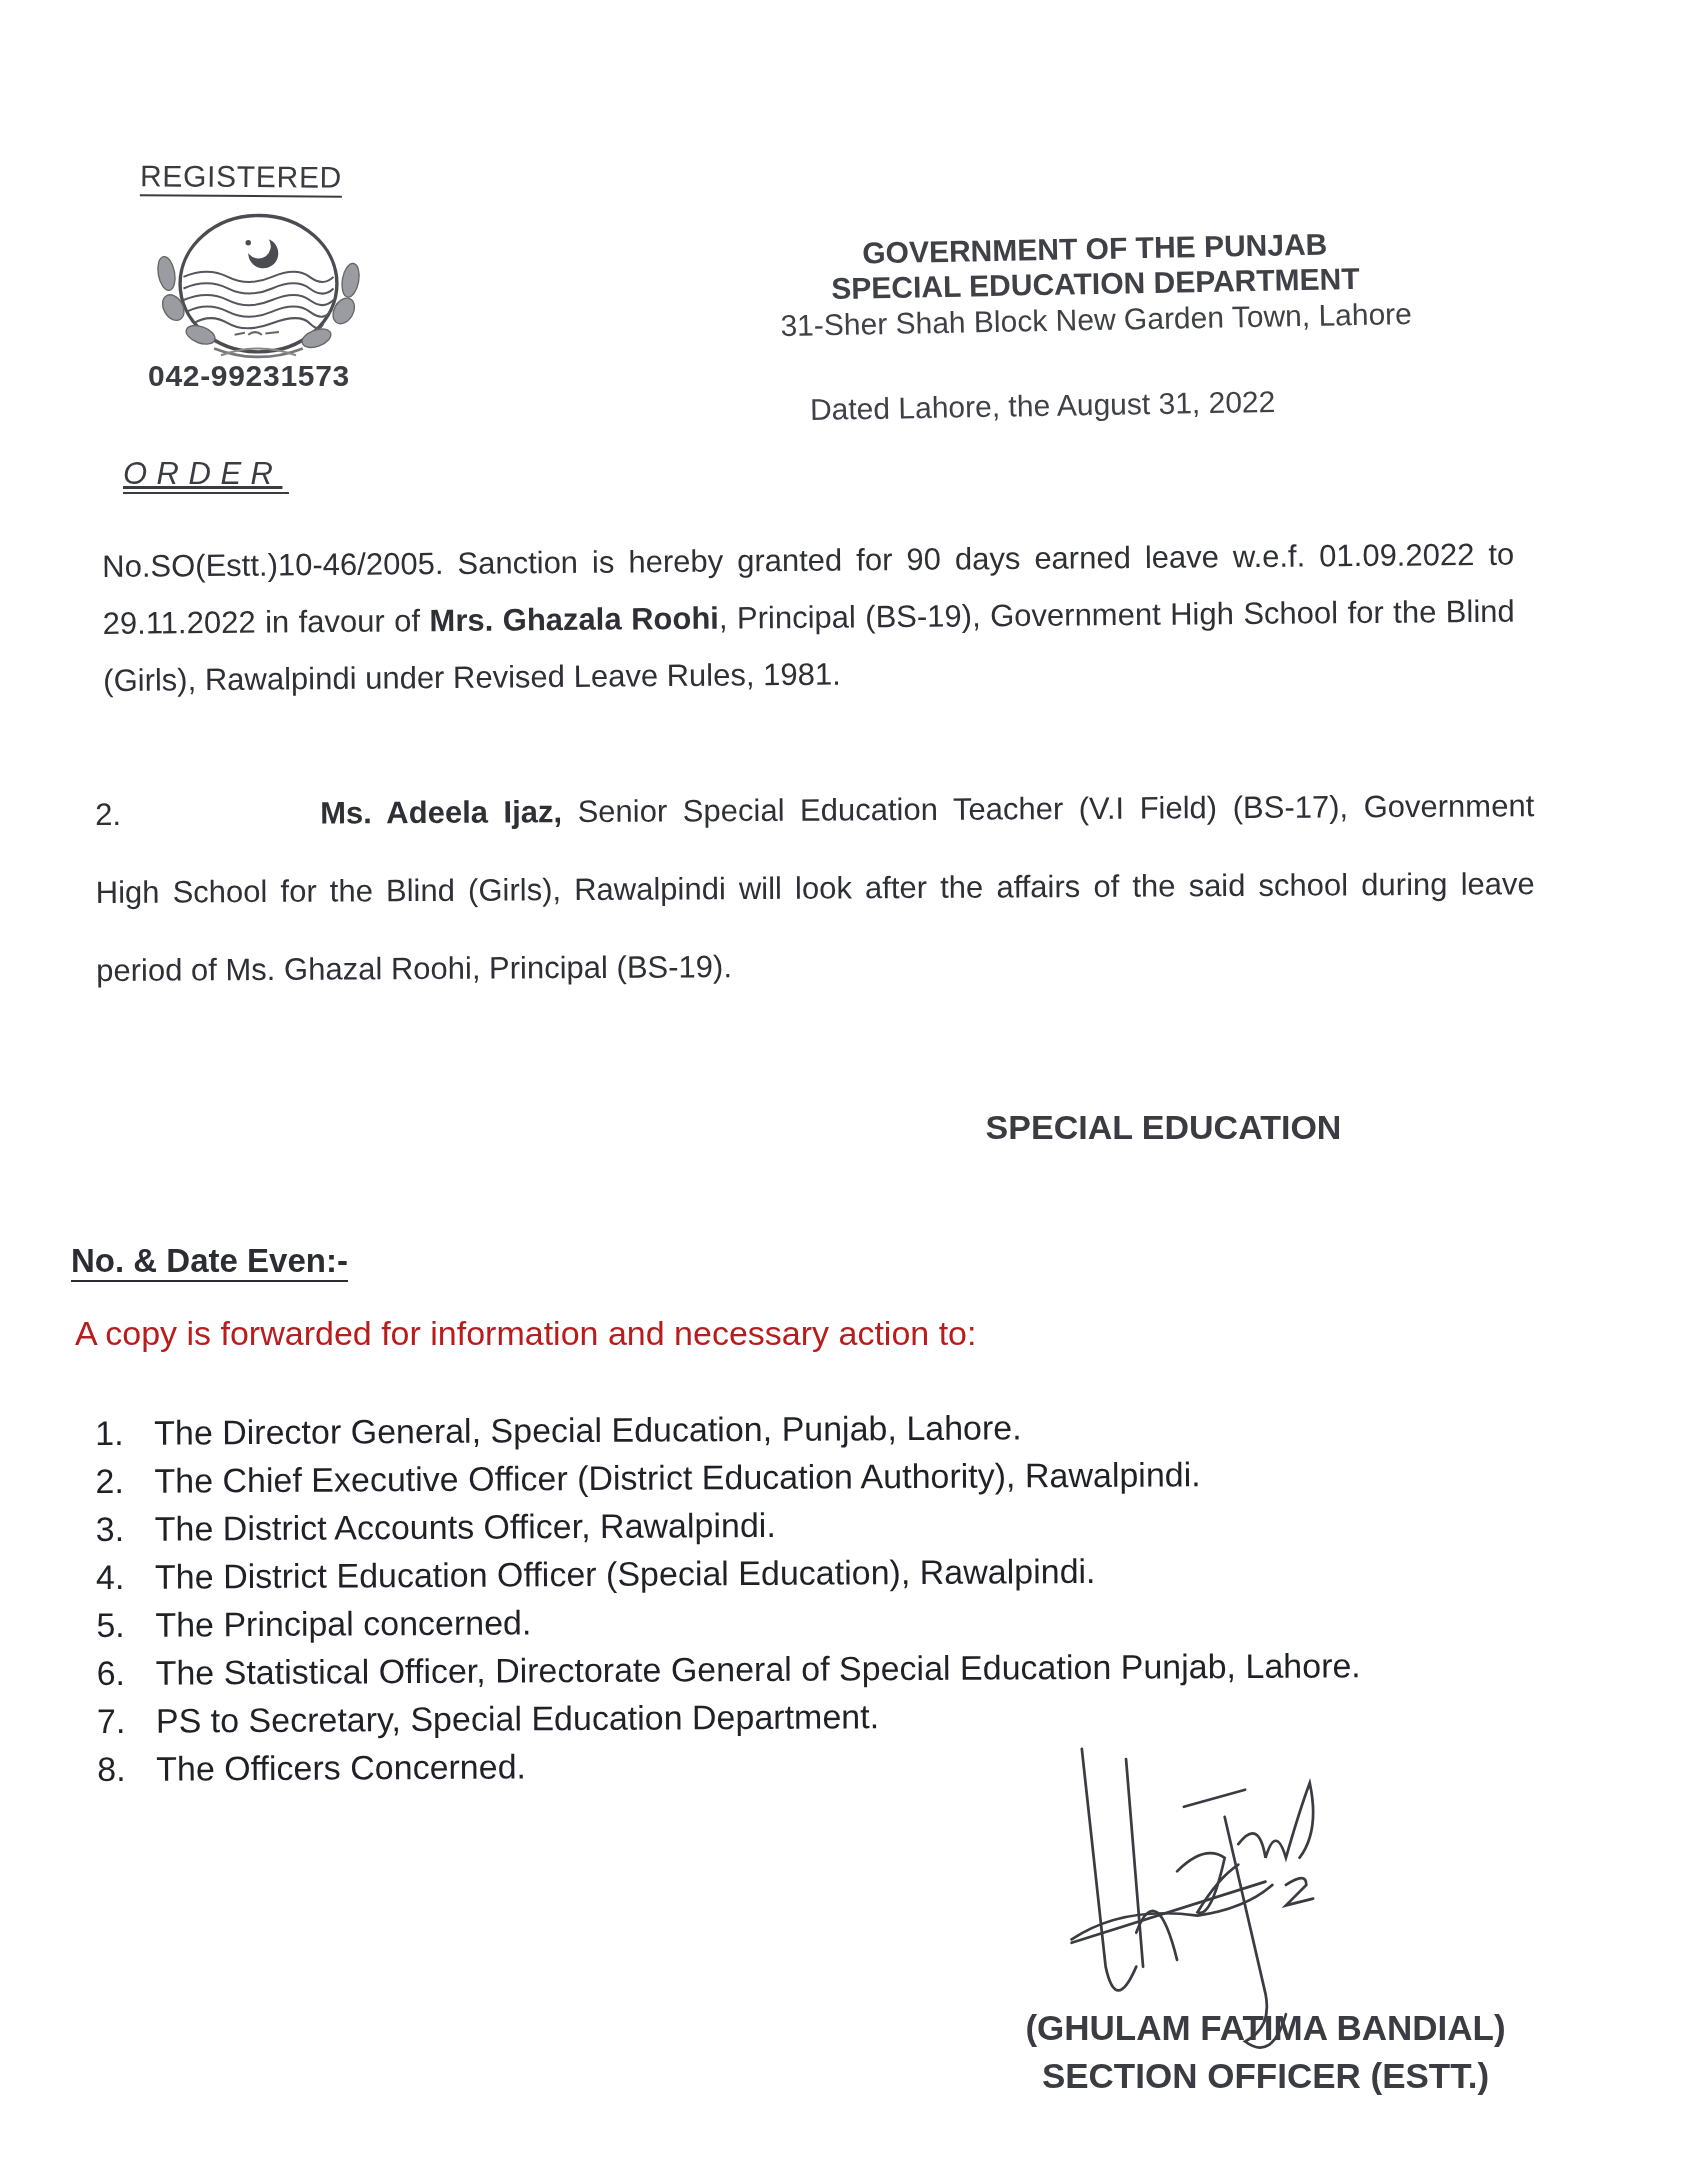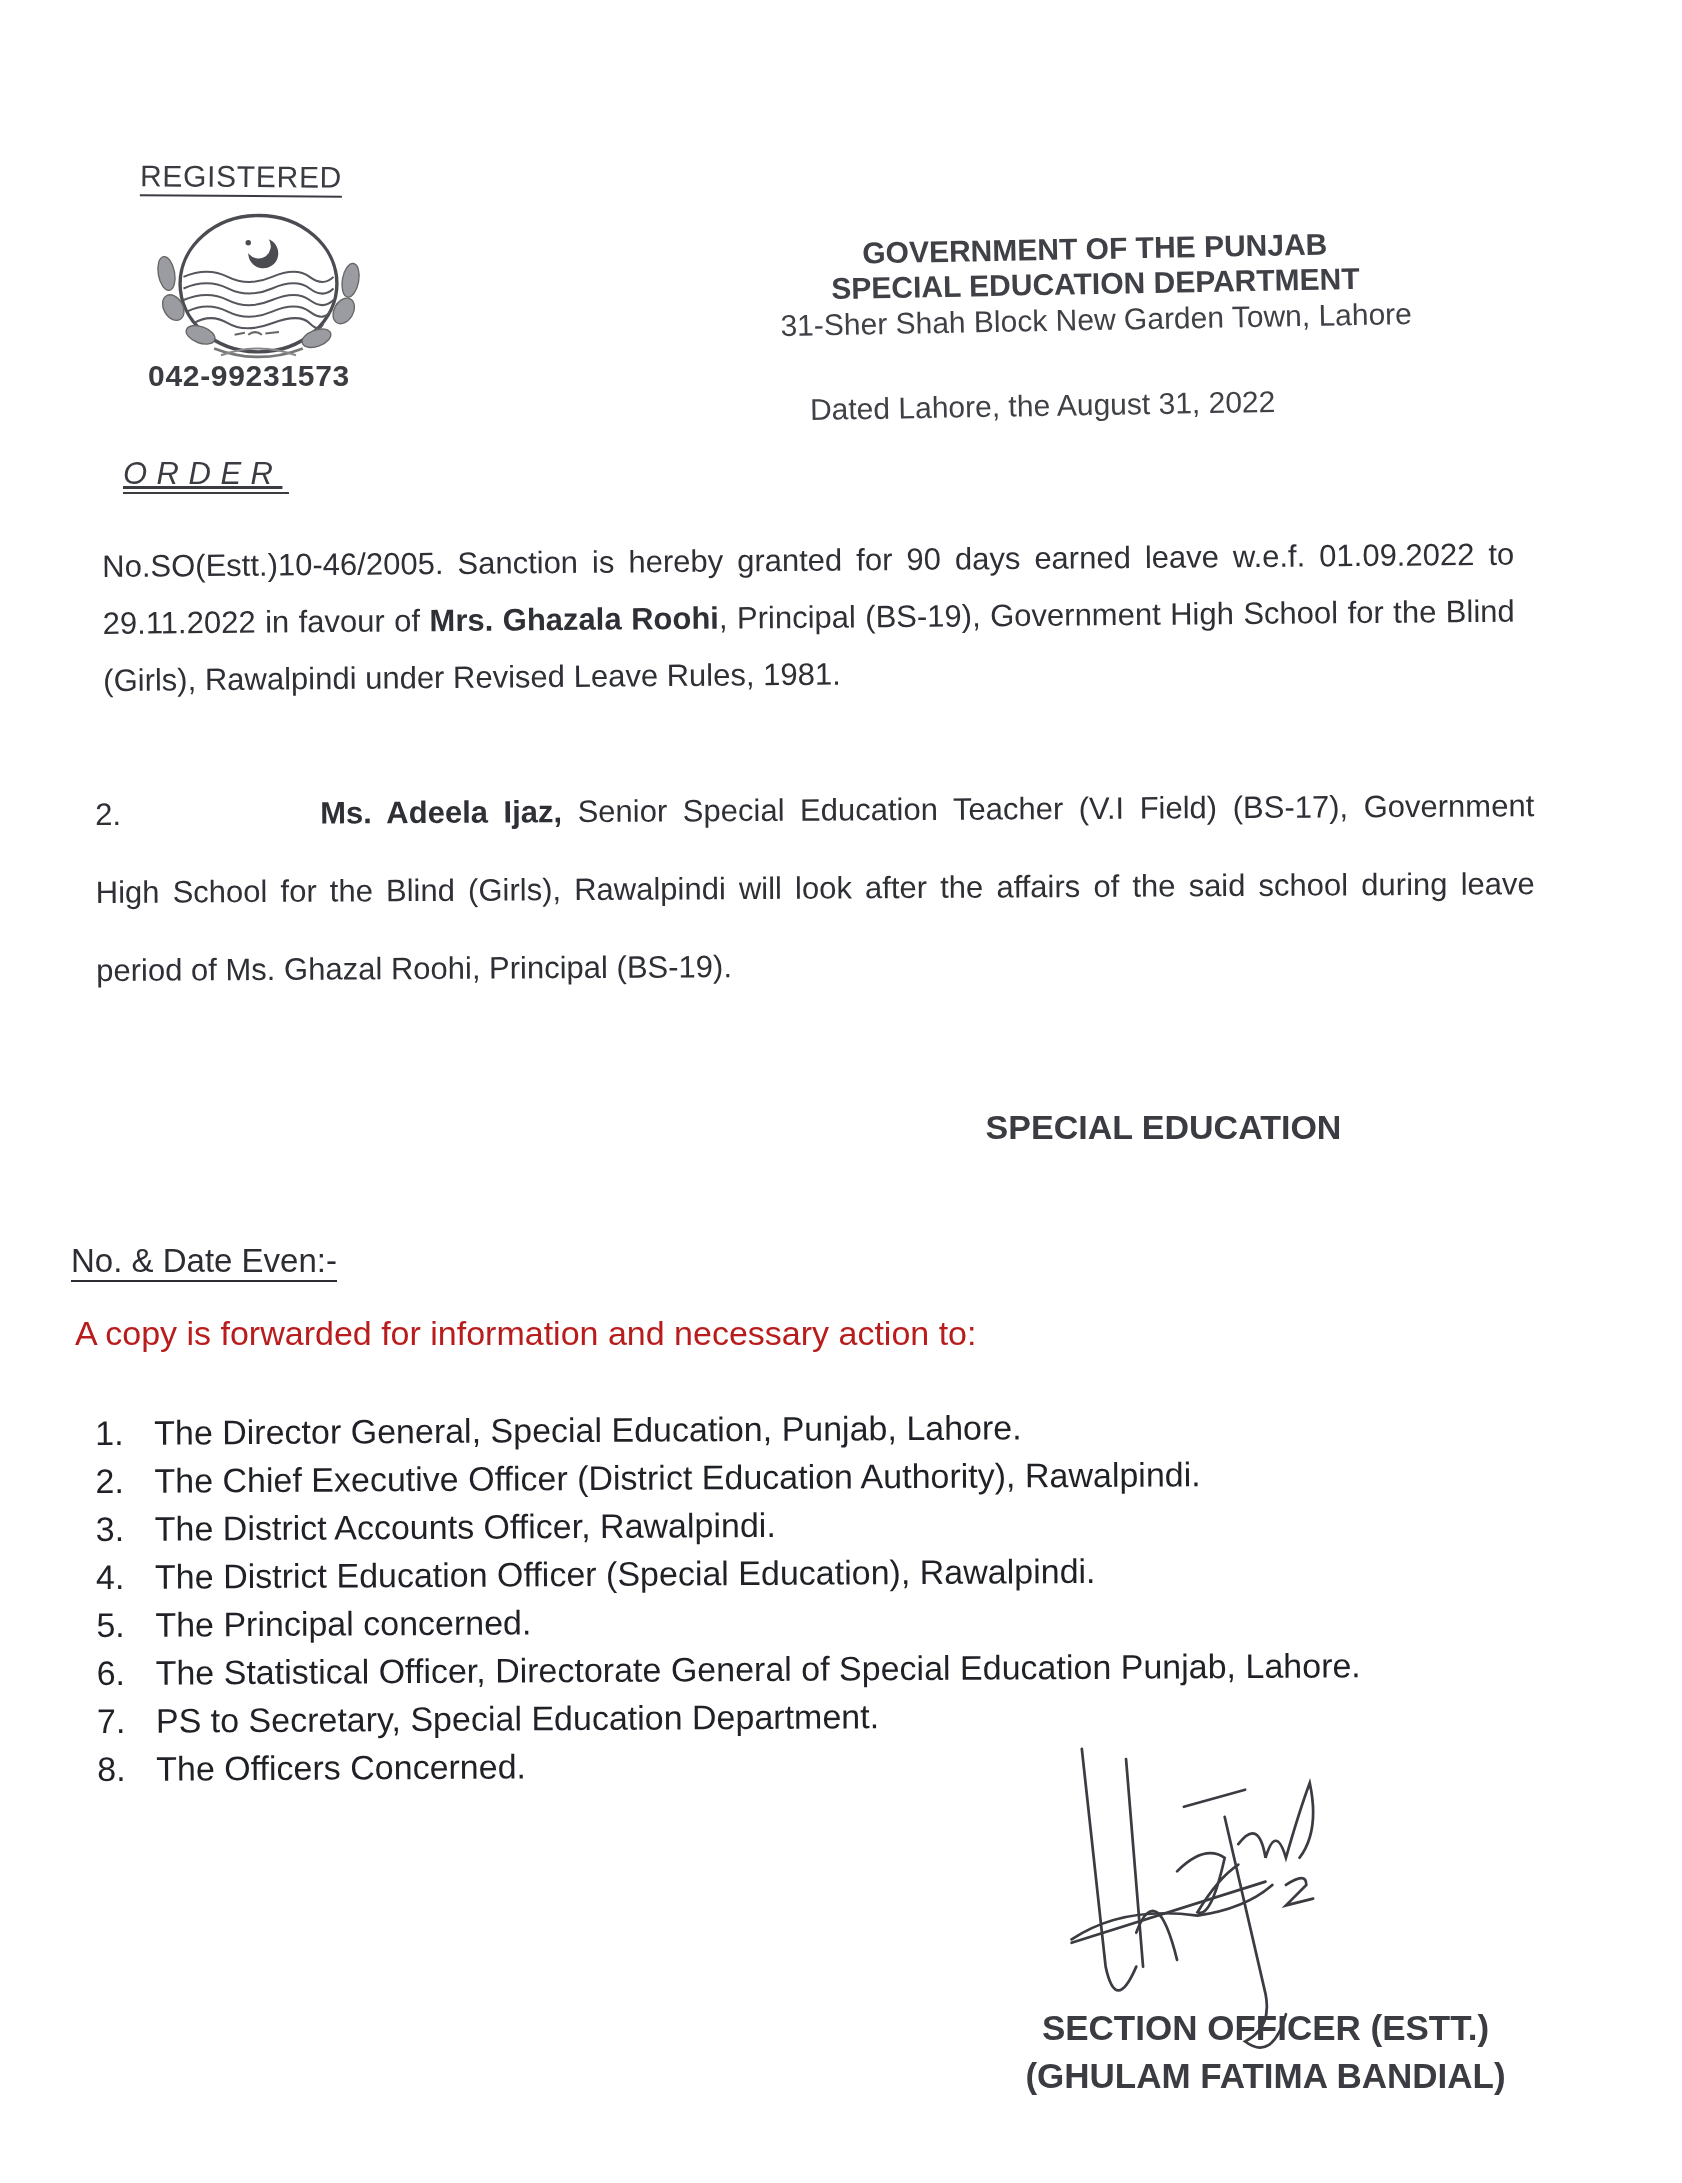--- a/index.html
+++ b/index.html
@@ -28,21 +28,21 @@
     left: 102px; top: 538px; width: 1412px; font-size: 31px; line-height: 57px; text-align: justify;
     color: #2e3036; transform: rotate(-0.5deg); transform-origin: left top;
   }
   .para2 {
     left: 95px; top: 776px; width: 1439px; font-size: 31px; line-height: 78px; text-align: justify;
     color: #2e3036; transform: rotate(-0.35deg); transform-origin: left top;
   }
   .para2 .num { display: inline-block; width: 225px; }
   b.name { font-weight: bold; }
   .addl-sec { left: 905px; top: 1106px; width: 517px; text-align: center; font-size: 34px; font-weight: bold; color: #3a3c42; line-height: 42px; }
-  .no-date { left: 71px; top: 1242px; font-size: 33px; font-weight: normal; color: #2b2d33; border-bottom: 2.7px solid #2b2d33; }
+  .no-date { left: 71px; top: 1242px; font-size: 33px; font-weight: bold; color: #2b2d33; border-bottom: 2.7px solid #2b2d33; }
   .copy-fwd { left: 63px; top: 1314px; font-size: 34px; color: #b91c1c; margin-left: 12px; }
   .cc-list { left: 95px; top: 1409px; width: 1395px; font-size: 34px; color: #1f2127; transform: rotate(-0.35deg); transform-origin: left top; }
   .cc-item { display: flex; line-height: 48px; }
   .cc-item .n { width: 59px; flex: none; text-align: left; }
   .sig { left: 1041px; top: 1742px; width: 381px; height: 354px; }
   .signatory { left: 966px; top: 2004px; width: 599px; text-align: center; font-size: 35px; font-weight: bold; color: #3a3c42; line-height: 48px; }
 </style>
 </head>
 <body>
 
@@ -153,16 +153,16 @@
       <path d="M270 110 L330 370 Q340 420 300 440 Q340 470 360 400"></path>
       <path d="M290 150 Q320 110 330 170 Q345 120 360 170 Q380 100 395 60 Q410 130 380 170"></path>
       <path d="M360 210 Q390 190 390 210 L360 240 L400 230"></path>
       <path d="M45 290 Q120 240 230 255 Q300 245 340 210"></path>
       <path d="M45 295 L330 205"></path>
     </g>
   </svg>
 </div>
 
 <div class="abs signatory">
+  <div>(GHULAM FATIMA BANDIAL)</div>
   <div>SECTION OFFICER (ESTT.)</div>
-  <div>(GHULAM FATIMA BANDIAL)</div>
 </div>
 
 
 </body></html>

